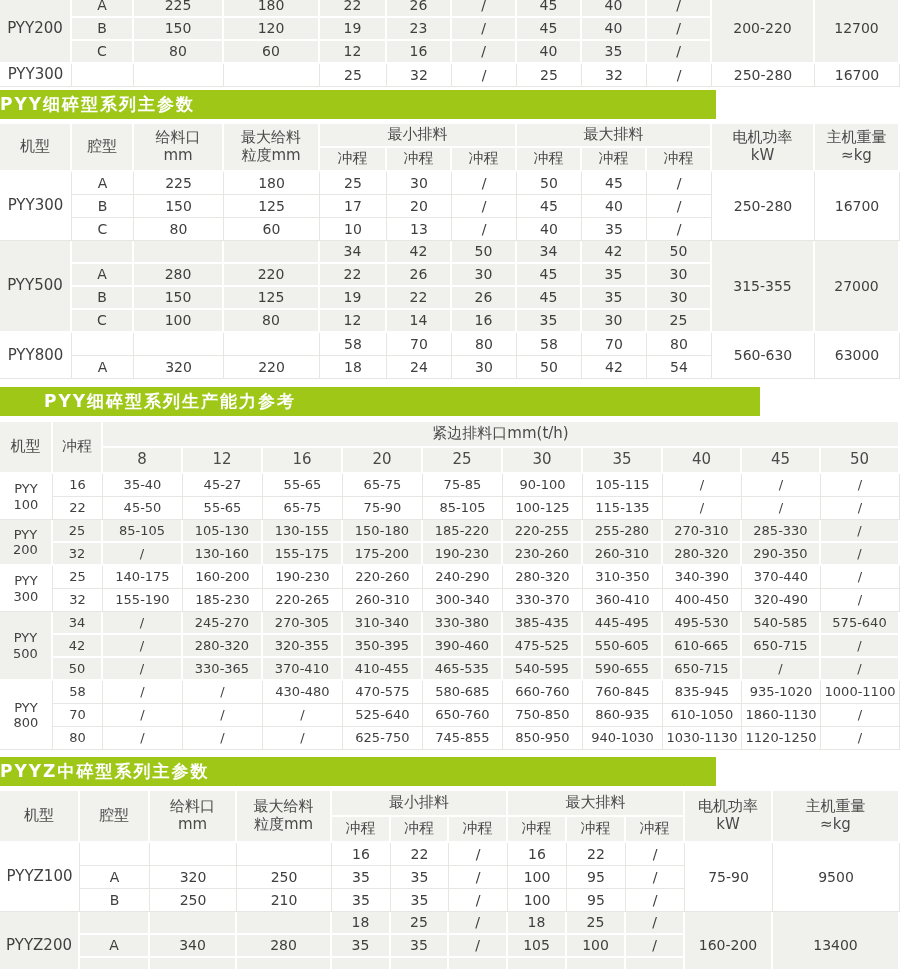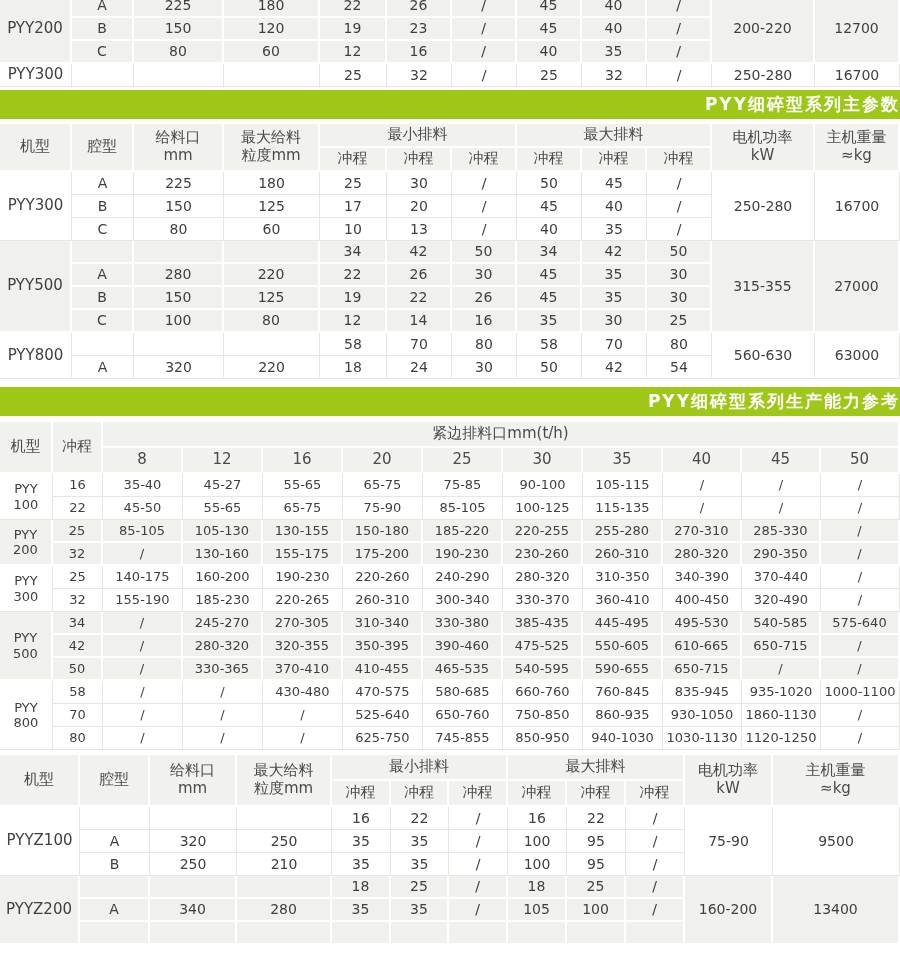--- a/index.html
+++ b/index.html
@@ -15,28 +15,28 @@
   }
   th {
     background:var(--hdr-gray); border-right:2px solid #fff; border-bottom:2px solid #fff;
     font-size:15px; color:#4a4a4a; height:24px;
   }
   td { font-size:14px; height:23px; }
   tr.tone-white td { background:#fff; border-right:1px solid #e6e6e2; border-bottom:1px solid #e6e6e2; }
   tr.tone-gray  td { background:var(--block-gray); border-right:2px solid #fff; border-bottom:2px solid #fff; }
   td[data-name="model-cell"] { font-size:15px; }
   .banner {
-    width:900px; height:29px; background:var(--banner-green); color:#fff;
-    display:flex; align-items:center; justify-content:flex-end;
+    width:716px; height:29px; background:var(--banner-green); color:#fff;
+    display:flex; align-items:center; justify-content:flex-start;
     font-size:17px; font-weight:bold; letter-spacing:2px;
   }
   #t1 { margin-top:-5px; }
   #banner1 { margin-top:3px; }
   #t2 { margin-top:5px; }
-  #banner2 { margin-top:8px; }
+  #banner2 { margin-top:8px;padding-left:44px; }
   #t3 { margin-top:6px; }
   #banner3 { margin-top:7px; }
   #t4 { margin-top:5px; }
   #t3 th, #t4 th { height:26px; }
   #t3 td { font-size:13px; }
 </style>
 </head>
 <body>
 
 <div class="page" data-name="spec-sheet-page" style="color: rgb(63, 63, 63);">
@@ -441,39 +441,42 @@
         </tr>
         <tr class="tone-white" data-name="table-row">
           <td data-name="data-cell">70</td>
           <td data-name="data-cell">/</td>
           <td data-name="data-cell">/</td>
           <td data-name="data-cell">/</td>
           <td data-name="data-cell">525-640</td>
           <td data-name="data-cell">650-760</td>
           <td data-name="data-cell">750-850</td>
           <td data-name="data-cell">860-935</td>
-          <td data-name="data-cell">930-1050</td>
+          <td data-name="data-cell">610-1050</td>
           <td data-name="data-cell">1860-1130</td>
           <td data-name="data-cell">/</td>
         </tr>
         <tr class="tone-white" data-name="table-row">
           <td data-name="data-cell">80</td>
           <td data-name="data-cell">/</td>
           <td data-name="data-cell">/</td>
           <td data-name="data-cell">/</td>
           <td data-name="data-cell">625-750</td>
           <td data-name="data-cell">745-855</td>
           <td data-name="data-cell">850-950</td>
           <td data-name="data-cell">940-1030</td>
           <td data-name="data-cell">1030-1130</td>
           <td data-name="data-cell">1120-1250</td>
           <td data-name="data-cell">/</td>
         </tr>
       </tbody>
     </table>
+  <div class="banner" id="banner3" data-name="section-banner-pyyz-medium-main">
+    <span data-name="banner-title">PYYZ中碎型系列主参数</span>
+  </div>
   <table id="t4" data-name="pyyz-medium-main-table">
       <colgroup>
         <col style="width: 80px;">
         <col style="width: 70px;">
         <col style="width: 87px;">
         <col style="width: 95px;">
         <col style="width: 59px;">
         <col style="width: 58px;">
         <col style="width: 59px;">
         <col style="width: 59px;">

